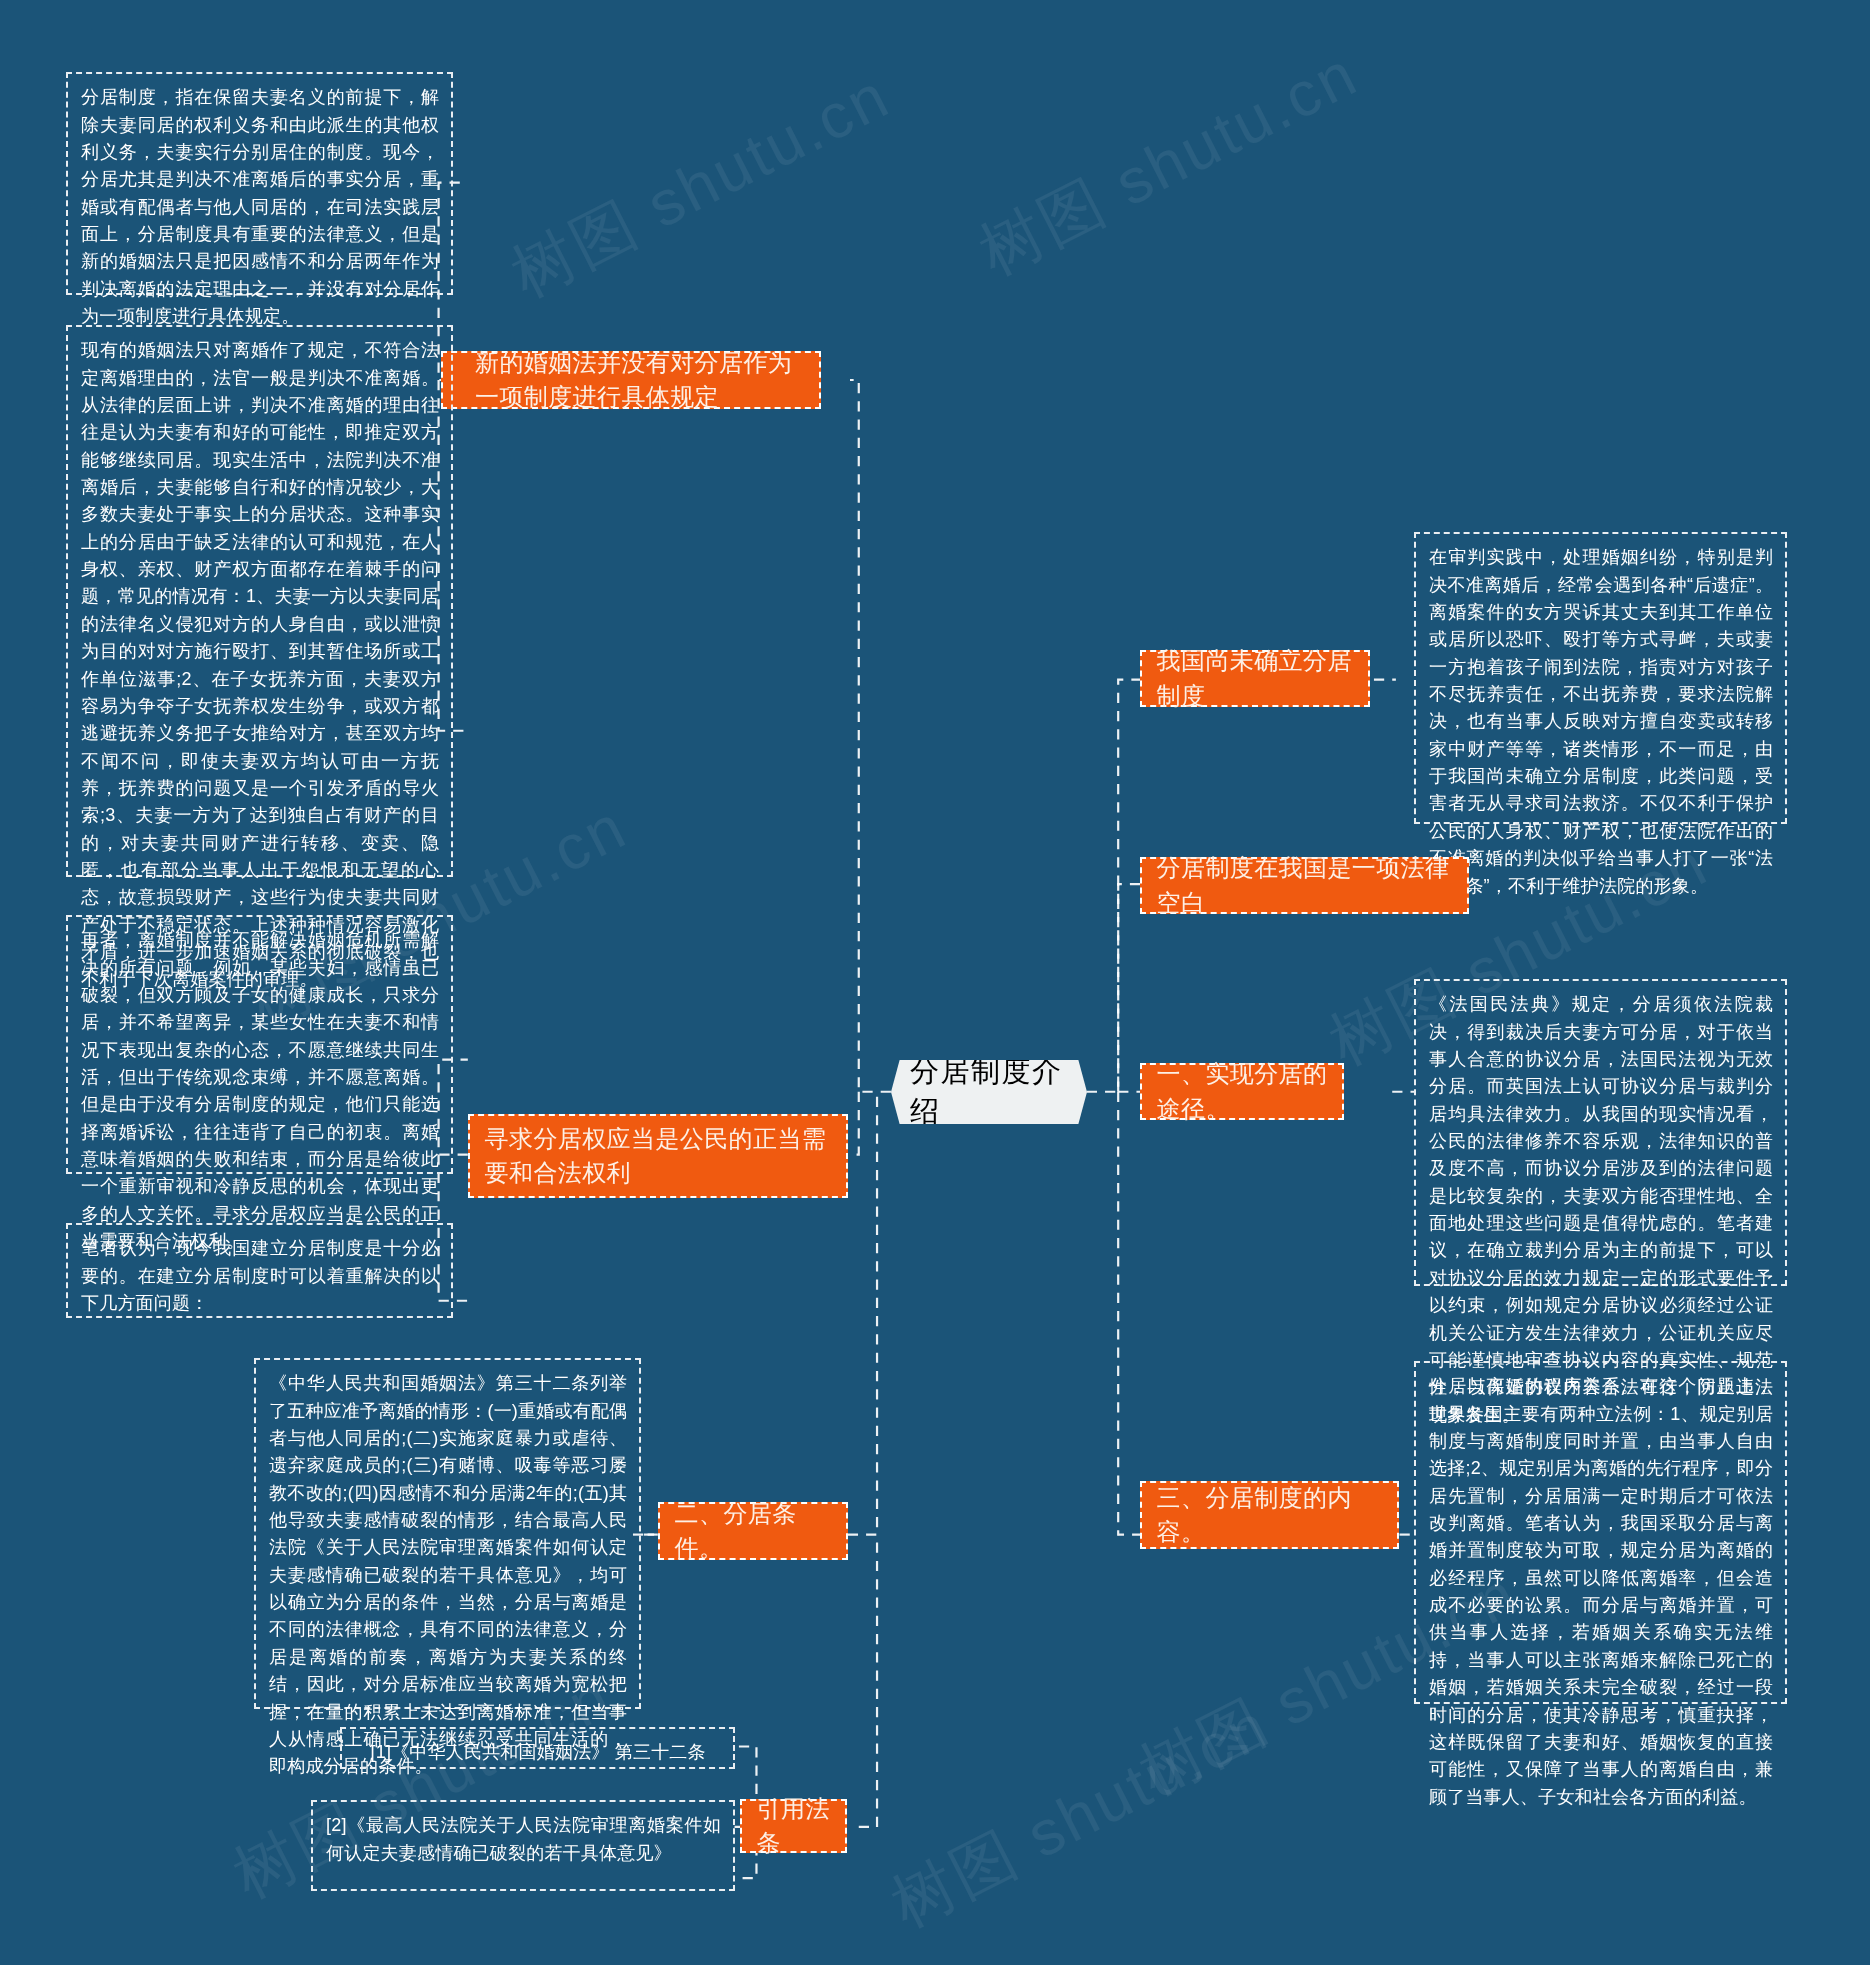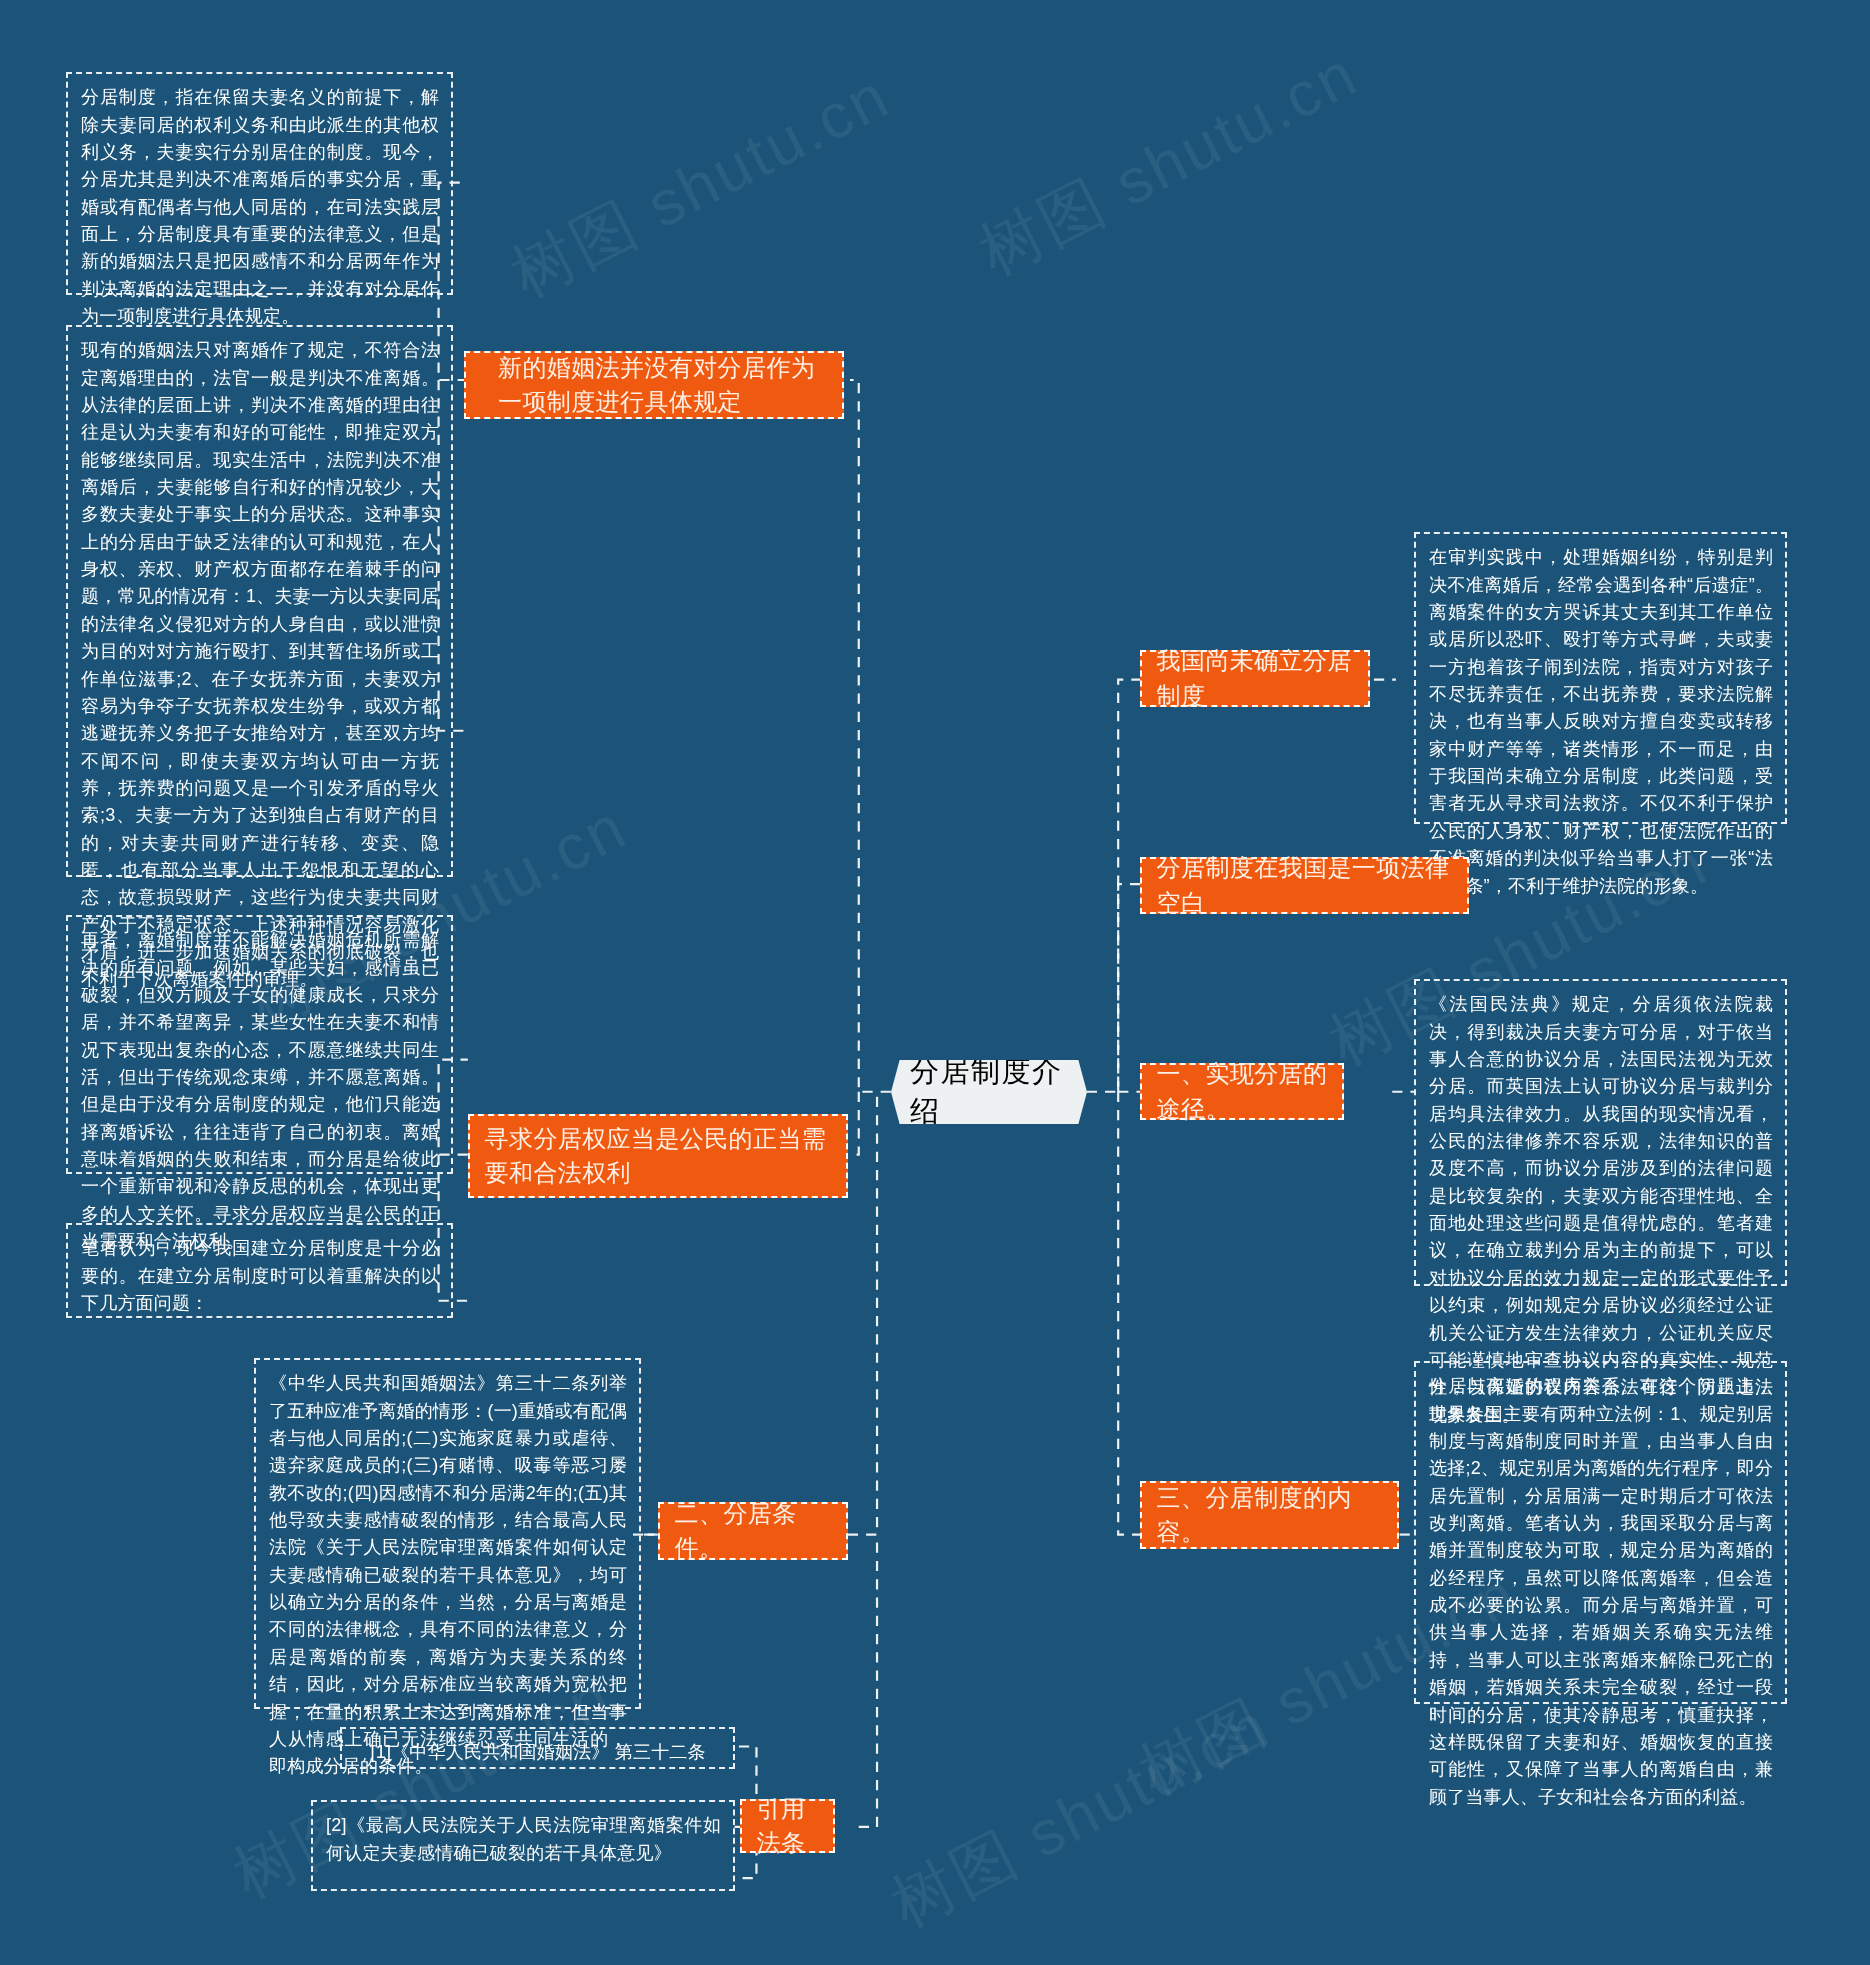--- a/index.html
+++ b/index.html
@@ -152,37 +152,37 @@
     <g fill="none" stroke="#ffffff" stroke-width="3" stroke-dasharray="14 11" opacity="0.92">
 
       <path d="M1160,2100 L1200,2100 L1200,1494"></path>
 
       <path d="M1175,2500 L1200,2500 L1200,2100"></path>
     </g>
   </svg>
 
   <div class="node root" style="left:891px; top:1060px; width:196px; height:64px;">分居制度介绍</div>
 
-  <div class="node topic" style="left:464px; top:351px; width:380px; height:68px;padding-left:32px;">新的婚姻法并没有对分居作为一项制度进行具体规定</div>
+  <div class="node topic" style="left:441px; top:351px; width:380px; height:58px;padding-left:32px;">新的婚姻法并没有对分居作为一项制度进行具体规定</div>
 
   <div class="node detail" style="left:66px; top:72px; width:387px; height:223px;">分居制度，指在保留夫妻名义的前提下，解除夫妻同居的权利义务和由此派生的其他权利义务，夫妻实行分别居住的制度。现今，分居尤其是判决不准离婚后的事实分居，重婚或有配偶者与他人同居的，在司法实践层面上，分居制度具有重要的法律意义，但是新的婚姻法只是把因感情不和分居两年作为判决离婚的法定理由之一，并没有对分居作为一项制度进行具体规定。</div>
 
   <div class="node detail" style="left:66px; top:325px; width:387px; height:552px;">现有的婚姻法只对离婚作了规定，不符合法定离婚理由的，法官一般是判决不准离婚。从法律的层面上讲，判决不准离婚的理由往往是认为夫妻有和好的可能性，即推定双方能够继续同居。现实生活中，法院判决不准离婚后，夫妻能够自行和好的情况较少，大多数夫妻处于事实上的分居状态。这种事实上的分居由于缺乏法律的认可和规范，在人身权、亲权、财产权方面都存在着棘手的问题，常见的情况有：1、夫妻一方以夫妻同居的法律名义侵犯对方的人身自由，或以泄愤为目的对对方施行殴打、到其暂住场所或工作单位滋事;2、在子女抚养方面，夫妻双方容易为争夺子女抚养权发生纷争，或双方都逃避抚养义务把子女推给对方，甚至双方均不闻不问，即使夫妻双方均认可由一方抚养，抚养费的问题又是一个引发矛盾的导火索;3、夫妻一方为了达到独自占有财产的目的，对夫妻共同财产进行转移、变卖、隐匿，也有部分当事人出于怨恨和无望的心态，故意损毁财产，这些行为使夫妻共同财产处于不稳定状态。上述种种情况容易激化矛盾，进一步加速婚姻关系的彻底破裂，也不利于下次离婚案件的审理。</div>
 
   <div class="node detail" style="left:66px; top:915px; width:387px; height:259px;">再者，离婚制度并不能解决婚姻危机所需解决的所有问题。例如，某些夫妇，感情虽已破裂，但双方顾及子女的健康成长，只求分居，并不希望离异，某些女性在夫妻不和情况下表现出复杂的心态，不愿意继续共同生活，但出于传统观念束缚，并不愿意离婚。但是由于没有分居制度的规定，他们只能选择离婚诉讼，往往违背了自己的初衷。离婚意味着婚姻的失败和结束，而分居是给彼此一个重新审视和冷静反思的机会，体现出更多的人文关怀。寻求分居权应当是公民的正当需要和合法权利。</div>
 
   <div class="node topic" style="left:468px; top:1114px; width:380px; height:84px;">寻求分居权应当是公民的正当需要和合法权利</div>
 
   <div class="node detail" style="left:66px; top:1223px; width:387px; height:95px;">笔者认为，现今我国建立分居制度是十分必要的。在建立分居制度时可以着重解决的以下几方面问题：</div>
 
   <div class="node topic center-text" style="left:658px; top:1502px; width:190px; height:58px;">二、分居条件。</div>
 
   <div class="node detail" style="left:254px; top:1358px; width:387px; height:351px;">《中华人民共和国婚姻法》第三十二条列举了五种应准予离婚的情形：(一)重婚或有配偶者与他人同居的;(二)实施家庭暴力或虐待、遗弃家庭成员的;(三)有赌博、吸毒等恶习屡教不改的;(四)因感情不和分居满2年的;(五)其他导致夫妻感情破裂的情形，结合最高人民法院《关于人民法院审理离婚案件如何认定夫妻感情确已破裂的若干具体意见》，均可以确立为分居的条件，当然，分居与离婚是不同的法律概念，具有不同的法律意义，分居是离婚的前奏，离婚方为夫妻关系的终结，因此，对分居标准应当较离婚为宽松把握，在量的积累上未达到离婚标准，但当事人从情感上确已无法继续忍受共同生活的，即构成分居的条件。</div>
 
-  <div class="node topic center-text" style="left:740px; top:1799px; width:95px; height:54px;">引用法条</div>
+  <div class="node topic center-text" style="left:740px; top:1799px; width:107px; height:54px;">引用法条</div>
 
   <div class="node detail" style="left:340px; top:1727px; width:395px; height:42px; text-align:center;">[1]《中华人民共和国婚姻法》 第三十二条</div>
 
   <div class="node detail" style="left:311px; top:1800px; width:424px; height:91px;">[2]《最高人民法院关于人民法院审理离婚案件如何认定夫妻感情确已破裂的若干具体意见》</div>
 
   <div class="node topic" style="left:1140px; top:650px; width:230px; height:57px;">我国尚未确立分居制度</div>
 
   <div class="node detail" style="left:1414px; top:532px; width:373px; height:292px;">在审判实践中，处理婚姻纠纷，特别是判决不准离婚后，经常会遇到各种“后遗症”。离婚案件的女方哭诉其丈夫到其工作单位或居所以恐吓、殴打等方式寻衅，夫或妻一方抱着孩子闹到法院，指责对方对孩子不尽抚养责任，不出抚养费，要求法院解决，也有当事人反映对方擅自变卖或转移家中财产等等，诸类情形，不一而足，由于我国尚未确立分居制度，此类问题，受害者无从寻求司法救济。不仅不利于保护公民的人身权、财产权，也使法院作出的不准离婚的判决似乎给当事人打了一张“法律白条”，不利于维护法院的形象。</div>
 
   <div class="node topic" style="left:1140px; top:857px; width:329px; height:57px;">分居制度在我国是一项法律空白</div>

